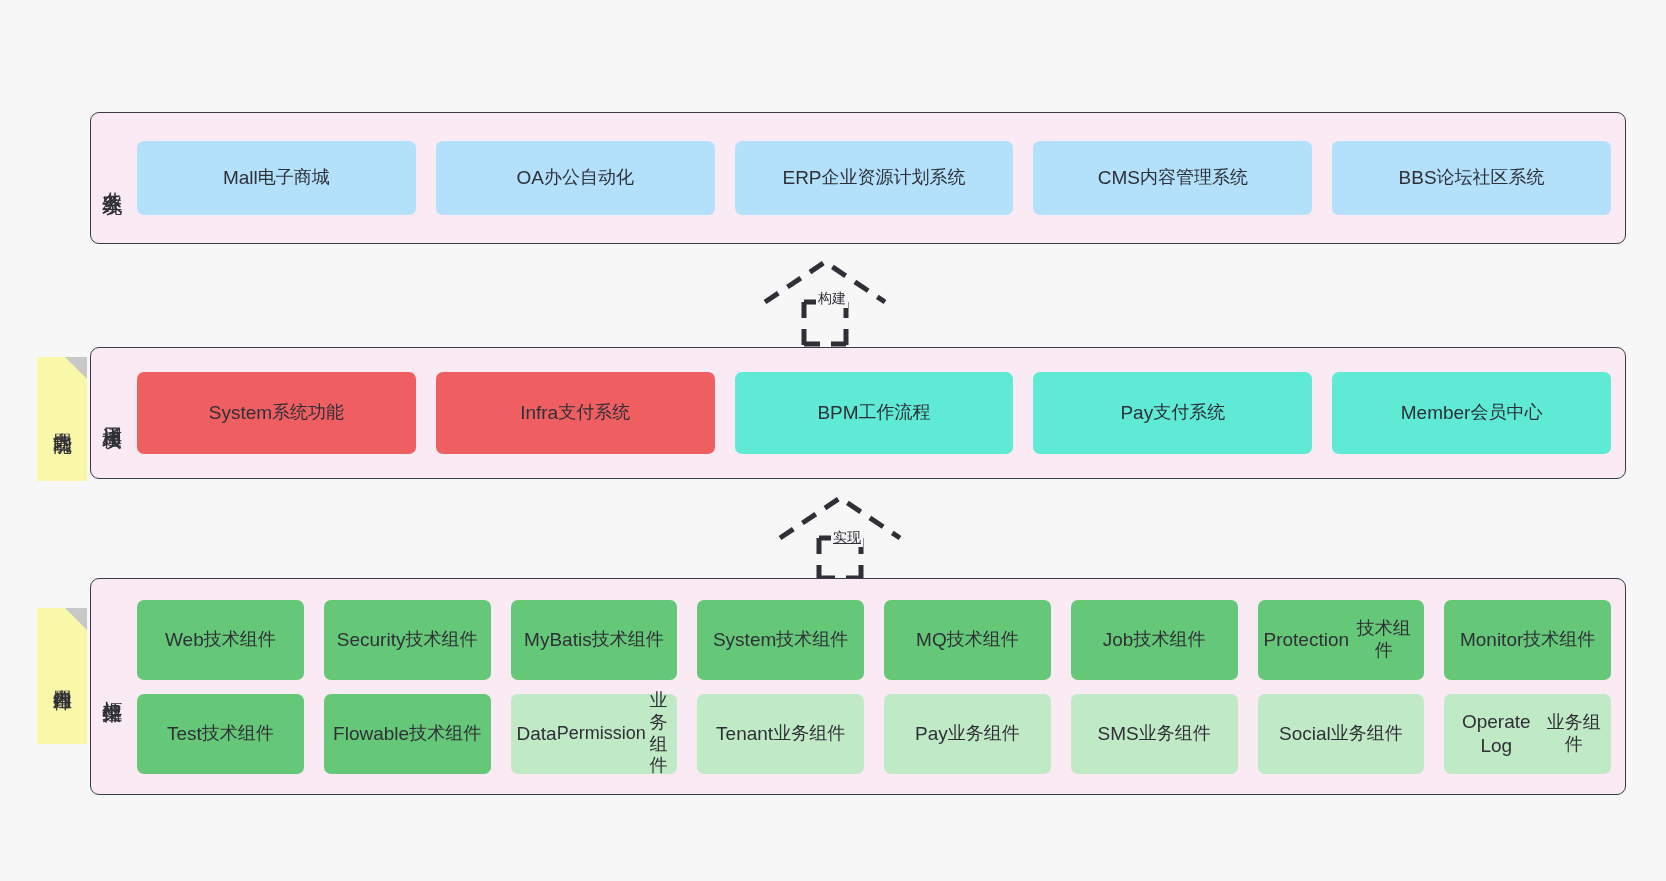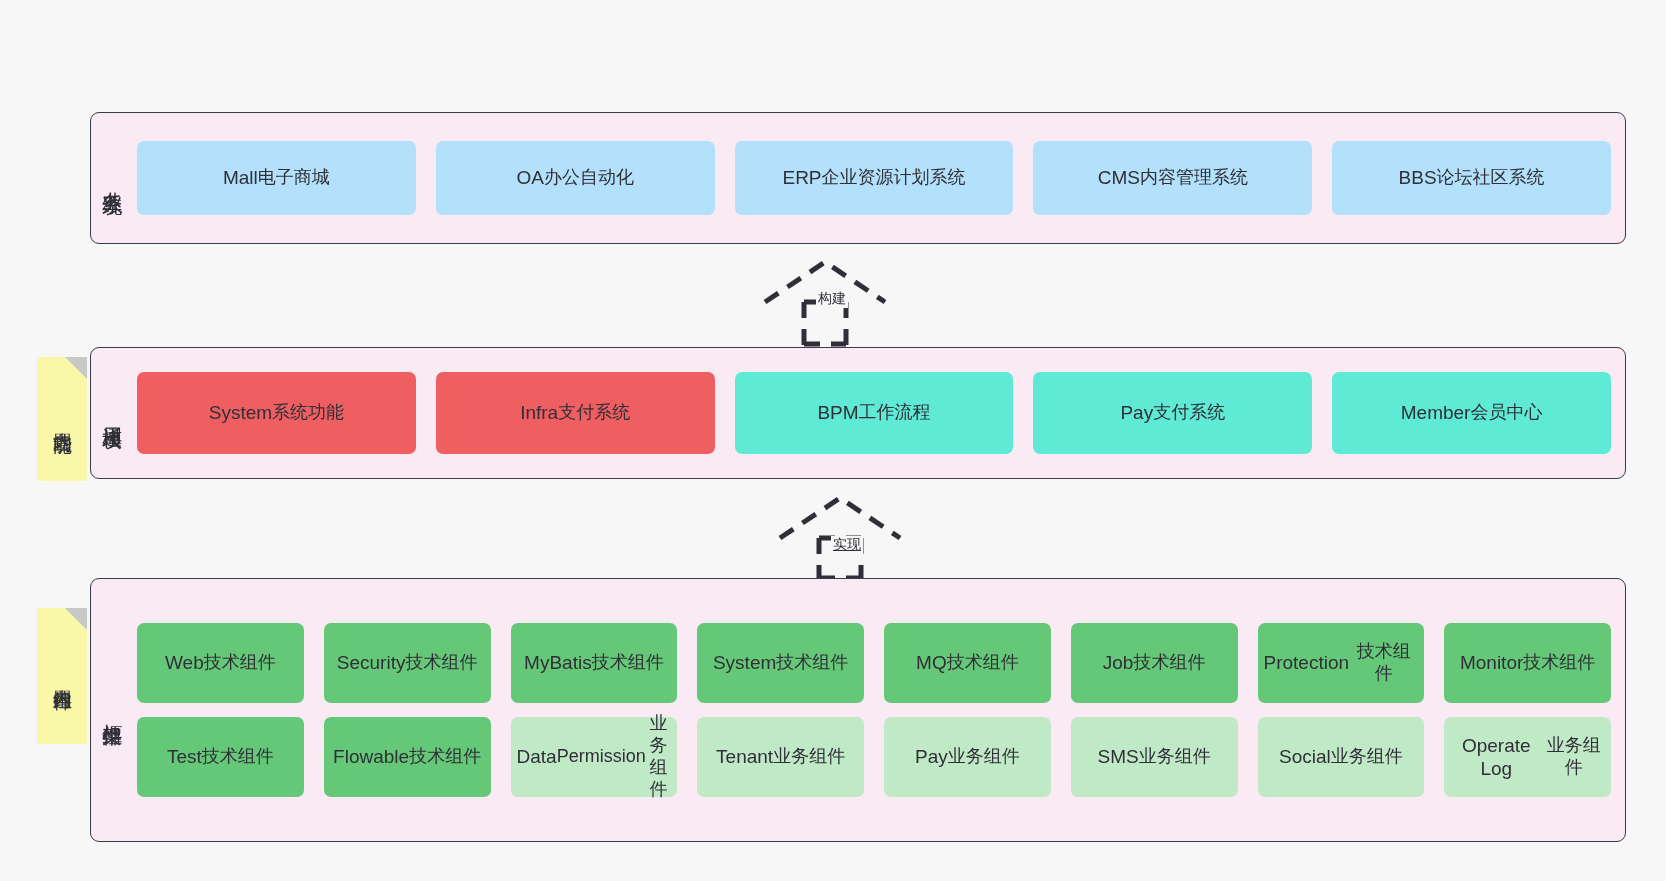--- a/index.html
+++ b/index.html
@@ -190,28 +190,28 @@
   </div>
 
   <div class="connector" style="left:775px;top:492px;width:140px;height:88px;">
     <svg width="140" height="88" viewBox="0 0 140 88" aria-hidden="true">
       <polyline points="5,46 65,6 125,46" fill="none" stroke="#2f2f37" stroke-width="5" stroke-dasharray="16,11" stroke-linecap="butt"></polyline>
       <polyline points="44,46 44,88" fill="none" stroke="#2f2f37" stroke-width="5" stroke-dasharray="16,11"></polyline>
       <polyline points="86,46 86,88" fill="none" stroke="#2f2f37" stroke-width="5" stroke-dasharray="16,11"></polyline>
       <polyline points="44,46 86,46" fill="none" stroke="#2f2f37" stroke-width="5" stroke-dasharray="16,11"></polyline>
       <polyline points="44,86 86,86" fill="none" stroke="#2f2f37" stroke-width="5" stroke-dasharray="16,11"></polyline>
     </svg>
-    <span class="conn-label" style="left:56px;top:44px;text-decoration:underline;">实现</span>
+    <span class="conn-label" style="left:56px;top:37px;text-decoration:underline;">实现</span>
   </div>
 
   <div class="note" style="left:37px;top:608px;width:50px;height:136px;">
     <span class="fold"></span>
     <span>内置组件</span>
   </div>
-  <div class="layer" id="layer-2" style="left:90px;top:578px;width:1536px;height:264px;">
+  <div class="layer" id="layer-2" style="left:90px;top:578px;width:1536px;height:217px;">
     <div class="layer-title">框架组件</div>
     <div class="layer-body">
 
       <div class="row" style="height:80px;">
         <div class="cell c-green">
           <span class="t1">Web</span>
           <span class="t2">技术组件</span>
         </div>
         <div class="cell c-green">
           <span class="t1">Security</span>

